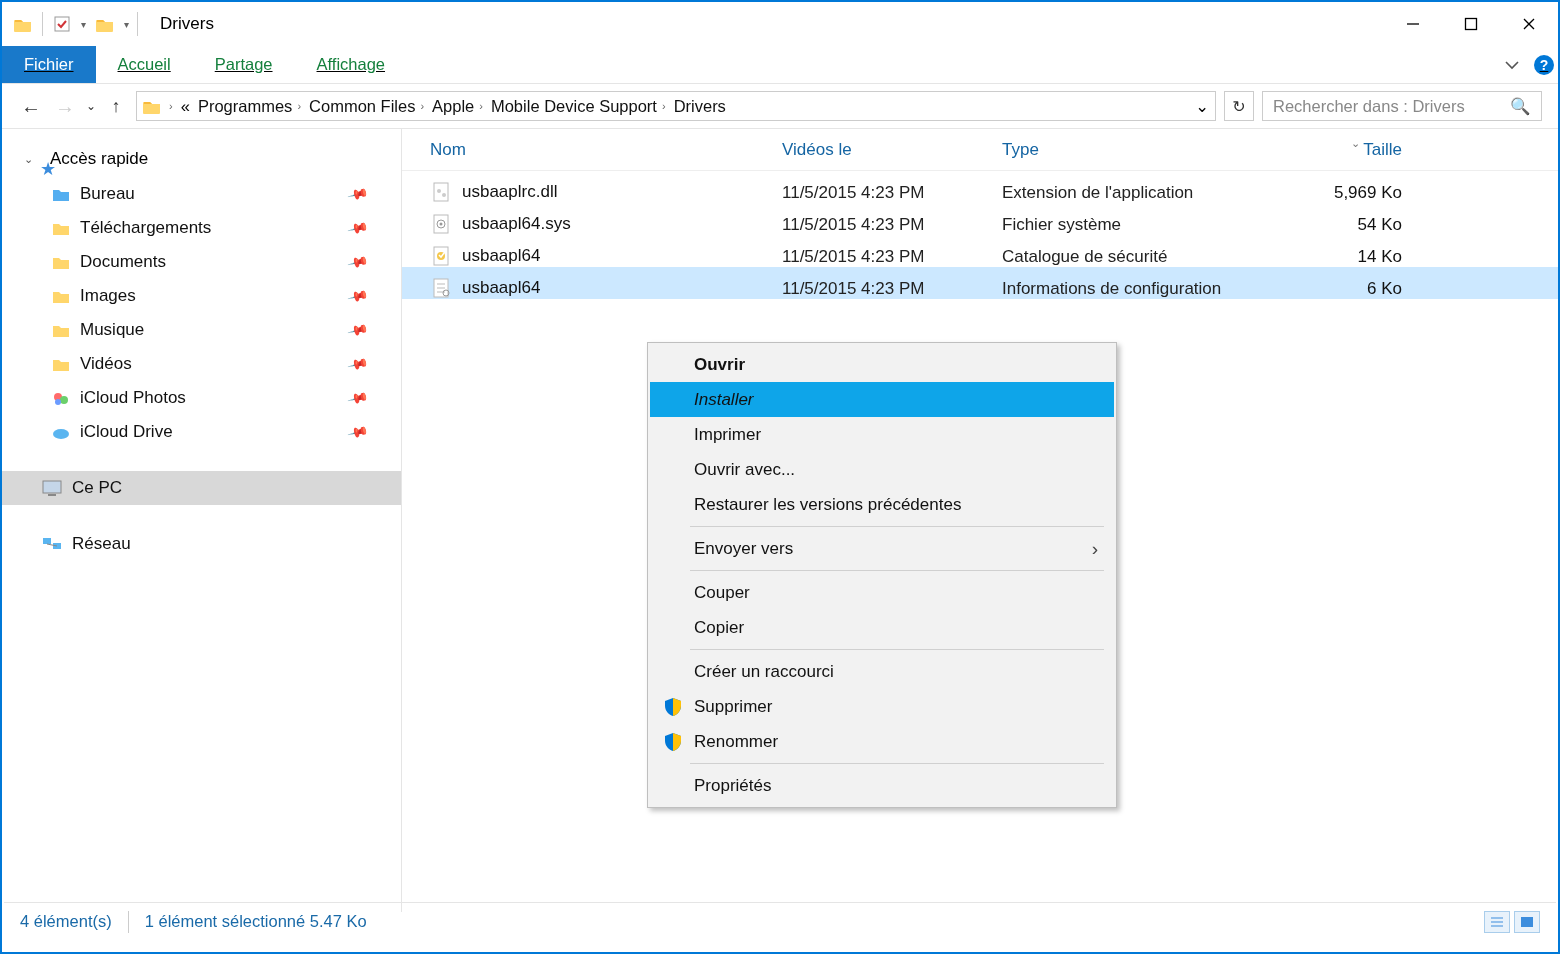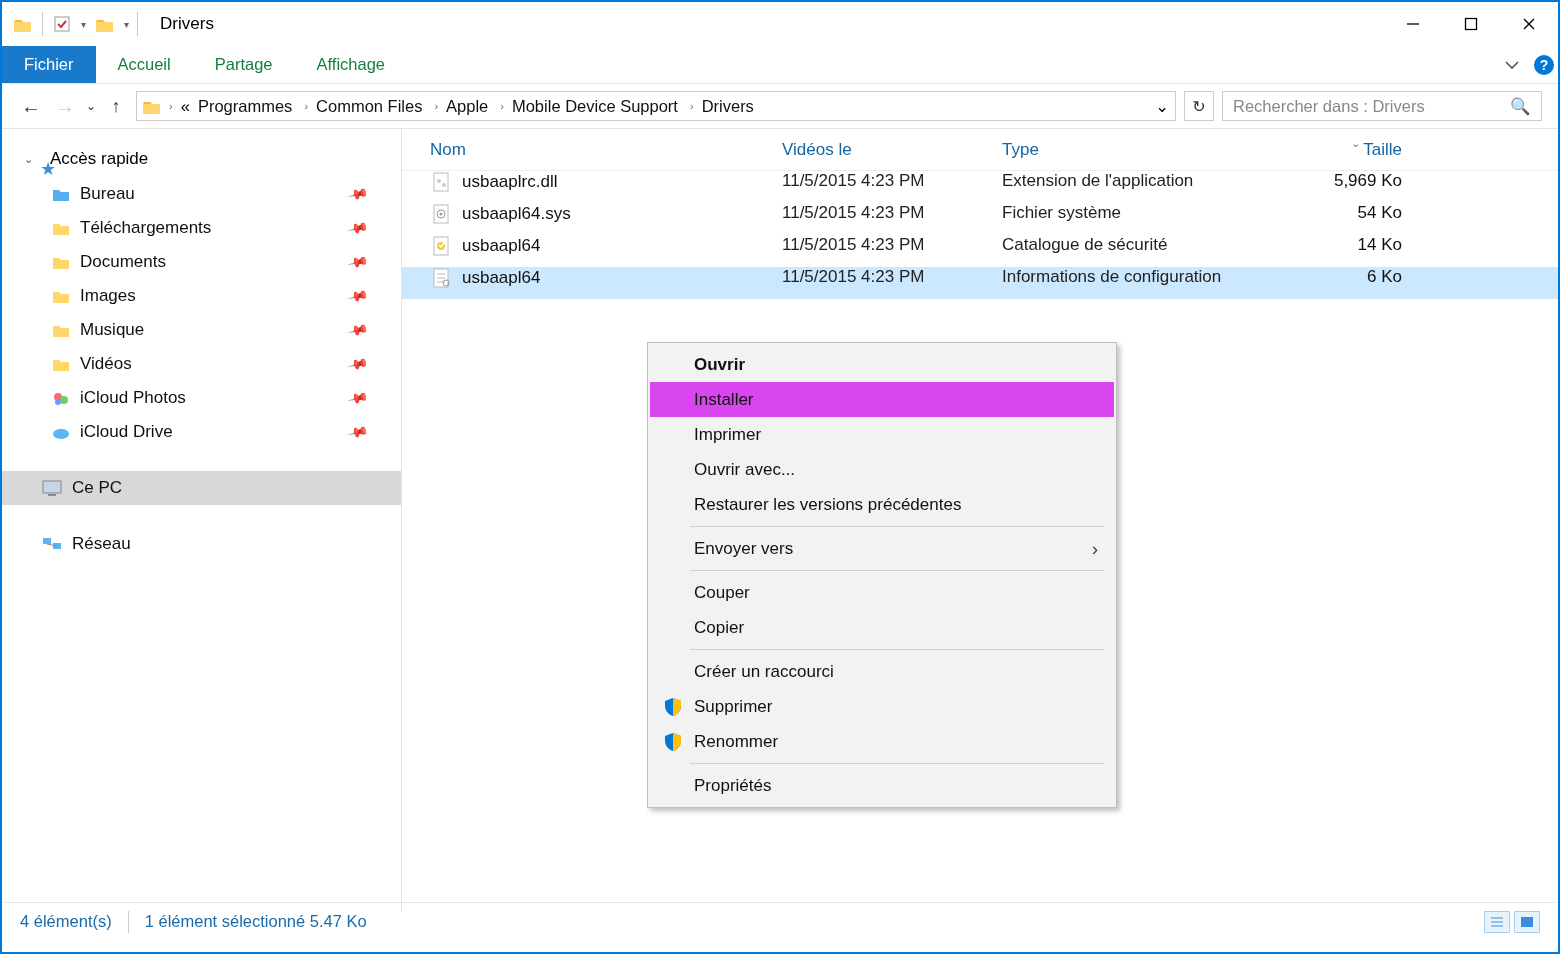--- a/index.html
+++ b/index.html
@@ -9,40 +9,40 @@
 .titlebar { display: flex; align-items: center; height: 44px; background: #fff; }
 .titlebar .left { display: flex; align-items: center; gap: 8px; padding-left: 10px; }
 .titlebar .sep { width: 1px; height: 24px; background: #ccc; }
 .titlebar .qat-icon { width: 22px; height: 22px; display: flex; align-items: center; justify-content: center; }
 .titlebar .dd { font-size: 10px; color: #666; }
 .titlebar-title { margin-left: 14px; font-size: 17px; color: #000; }
 .titlebar .right { margin-left: auto; display: flex; }
 .titlebar .winbtn { width: 58px; height: 40px; display: flex; align-items: center; justify-content: center; font-size: 14px; }
 
 
-.ribbon { display: flex; align-items: center; height: 38px; border-bottom: 1px solid #e5e5e5; }
+.ribbon { display: flex; align-items: center; height: 38px; border-bottom: 1px solid #e5e5e5; text-decoration: underline; }
 .ribbon .tab { padding: 0 22px; height: 100%; display: flex; align-items: center; font-size: 16.5px; color: #15803d; }
 .ribbon .tab.file { background: #1979ca; color: #fff; }
 .ribbon .spacer { flex: 1; }
 .ribbon .chevron { width: 36px; display: flex; align-items: center; justify-content: center; color: #444; }
 .ribbon .help { width: 28px; height: 22px; display: flex; align-items: center; justify-content: center; }
 .help-circle { width: 20px; height: 20px; border-radius: 50%; background: #0078d7; color: #fff; font-size: 14px; font-weight: bold; display: flex; align-items: center; justify-content: center; }
 
 
 .addressbar { display: flex; align-items: center; height: 44px; padding: 0 16px; gap: 8px; }
 .nav-arrow { width: 26px; height: 26px; display: flex; align-items: center; justify-content: center; font-size: 20px; color: #333; }
 .nav-arrow.disabled { color: #ccc; }
 .nav-down { font-size: 12px; color: #333; }
 .nav-up { width: 24px; display: flex; align-items: center; justify-content: center; font-size: 18px; color: #333; }
 .address-field { flex: 1; display: flex; align-items: center; border: 1px solid #ccc; height: 30px; padding: 0 6px; gap: 8px; font-size: 16.5px; }
-.address-field .crumb { display: flex; align-items: center; gap: 12px; color: #111; }
+.address-field .crumb { display: flex; align-items: center; gap: 5px; color: #111; }
 .address-field .chev { color: #666; font-size: 11px; }
 .address-field .dd-end { margin-left: auto; }
 .refresh-btn { width: 30px; height: 30px; border: 1px solid #ccc; display: flex; align-items: center; justify-content: center; color: #333; }
-.search-field { width: 320px; height: 30px; border: 1px solid #ccc; display: flex; align-items: center; padding: 0 10px; color: #888; font-size: 16.5px; }
+.search-field { width: 280px; height: 30px; border: 1px solid #ccc; display: flex; align-items: center; padding: 0 10px; color: #888; font-size: 16.5px; }
 .search-field .si { margin-left: auto; color: #333; }
 
 
 .main { display: flex; height: 784px; border-top: 1px solid #e5e5e5; }
 .sidebar { width: 400px; border-right: 1px solid #e5e5e5; padding-top: 14px; }
 .side-group { margin-bottom: 22px; }
 .side-header { display: flex; align-items: center; gap: 8px; padding: 6px 18px 8px 40px; font-size: 17px; color: #000; position: relative; }
 .side-header .caret { position: absolute; left: 22px; color: #555; font-size: 11px; }
 .star-icon { color: #ffc107; font-size: 18px; position: relative; }
 .star-x { position: absolute; left: -2px; top: -1px; color: #3c8ddd; font-size: 18px; }
@@ -51,37 +51,37 @@
 .pin-icon { position: absolute; right: 34px; color: #888; font-size: 14px; transform: rotate(30deg); }
 
 
 .files { flex: 1; }
 .files-header { display: flex; align-items: center; height: 42px; font-size: 17px; color: #1565a3; border-bottom: 1px solid #eee; }
 .col-name { width: 380px; padding-left: 28px; }
 .col-date { width: 220px; }
 .col-type { width: 304px; }
 .col-size { width: 120px; text-align: right; padding-right: 24px; position: relative; }
 .col-size .sort { position: absolute; top: -3px; left: 45px; font-size: 11px; color: #777; }
-.file-row { display: flex; align-items: flex-start; height: 32px; font-size: 17px; color: #111; }
+.file-row { display: flex; align-items: flex-end; height: 32px; font-size: 17px; color: #111; }
 .file-row.selected { background: #cce8ff; }
 .file-row .col-date, .file-row .col-type { color: #222; }
 .file-row .fname { display: flex; align-items: center; gap: 10px; }
 .file-iconbox { width: 22px; height: 22px; display: flex; align-items: center; justify-content: center; }
 
 
 .statusbar { position: absolute; bottom: 12px; left: 2px; right: 2px; height: 38px; border-top: 1px solid #e5e5e5; display: flex; align-items: center; padding: 0 16px; font-size: 16.5px; color: #1a6aa8; }
 .statusbar .sdiv { width: 1px; height: 22px; background: #ccc; margin: 0 16px; }
 .statusbar .views { margin-left: auto; display: flex; gap: 4px; }
 .statusbar .viewbtn { width: 26px; height: 22px; border: 1px solid #a9cdeb; background: #e8f2fb; display: flex; align-items: center; justify-content: center; font-size: 12px; }
 
 
 .context-menu { position: absolute; left: 645px; top: 340px; width: 470px; background: #f2f2f2; border: 1px solid #bfbfbf; box-shadow: 3px 3px 5px rgba(0,0,0,.25); padding: 4px 2px; }
 .cm-item { display: flex; align-items: center; height: 35px; padding: 0 16px 0 44px; font-size: 17px; color: #111; position: relative; }
 .cm-item.bold { font-weight: 600; }
-.cm-item.highlight { background: #d946ef; }
+.cm-item.highlight { background: #0ea5e9; font-style: italic; }
 .cm-item .arrow { margin-left: auto; font-size: 19px; color: #444; }
 .cm-sep { height: 1px; background: #d0d0d0; margin: 4px 10px 4px 40px; }
 .shield-icon { position: absolute; left: 12px; width: 22px; height: 22px; }
 
 
 .folder-svg { width: 18px; height: 15px; }
 </style>
 </head>
 <body>
 

